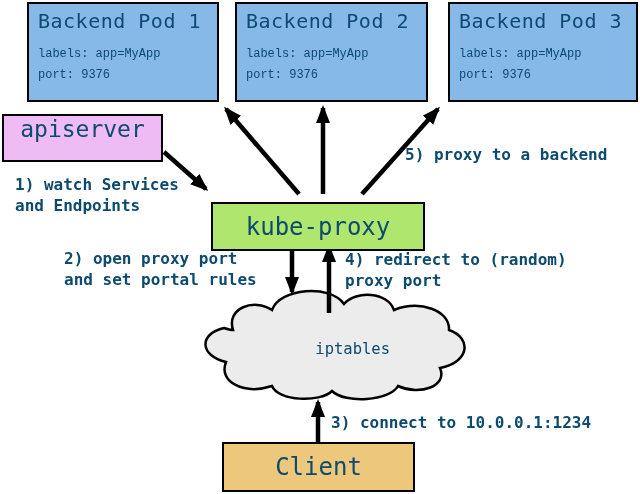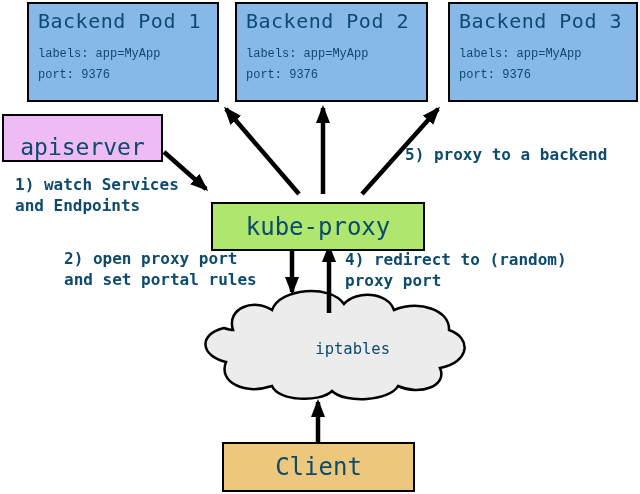--- a/index.html
+++ b/index.html
@@ -12,21 +12,21 @@
   .box { position:absolute; border:2.5px solid #000; box-sizing:border-box; }
   .pod { background:#87b9e8; }
   .pod1 { left:27px;  top:2px; width:192px; height:100px; }
   .pod2 { left:235px; top:2px; width:193px; height:100px; }
   .pod3 { left:448px; top:2px; width:190px; height:100px; }
   .pod-title { font-size:20px; letter-spacing:.5px; margin:5px 0 0 9px; white-space:nowrap; }
   .pod-line  { font-size:12px; margin:14px 0 0 9px; white-space:nowrap;font-family:Liberation Mono, monospace; }
   .pod-line + .pod-line { margin-top:7px; }
   .apiserver {
     left:2px; top:114px; width:161px; height:48px; background:#eebbf5;
-    display:flex; align-items:flex-end; justify-content:center; font-size:23px;
+    display:flex; align-items:flex-start; justify-content:center; font-size:23px;
   }
   .kubeproxy {
     left:211px; top:202px; width:214px; height:49px; background:#aee66e;
     display:flex; align-items:center; justify-content:center; font-size:24px;
   }
   .client {
     left:222px; top:442px; width:193px; height:50px; background:#edc87c;
     display:flex; align-items:center; justify-content:center; font-size:24px;
   }
   .note { position:absolute; font-weight:bold; font-size:16px; line-height:21px; white-space:pre; }
@@ -105,14 +105,15 @@
   </div>
 
   <div class="note note1"><span>1) watch Services</span><br><span>and Endpoints</span></div>
 
   <div class="note note2"><span>2) open proxy port</span><br><span>and set portal rules</span></div>
 
   <div class="note note4"><span>4) redirect to (random)</span><br><span>proxy port</span></div>
 
   <div class="note note5"><span>5) proxy to a backend</span></div>
 
+  <div class="note note3"><span>3) connect to 10.0.0.1:1234</span></div>
 
 </div>
 
 </body></html>

